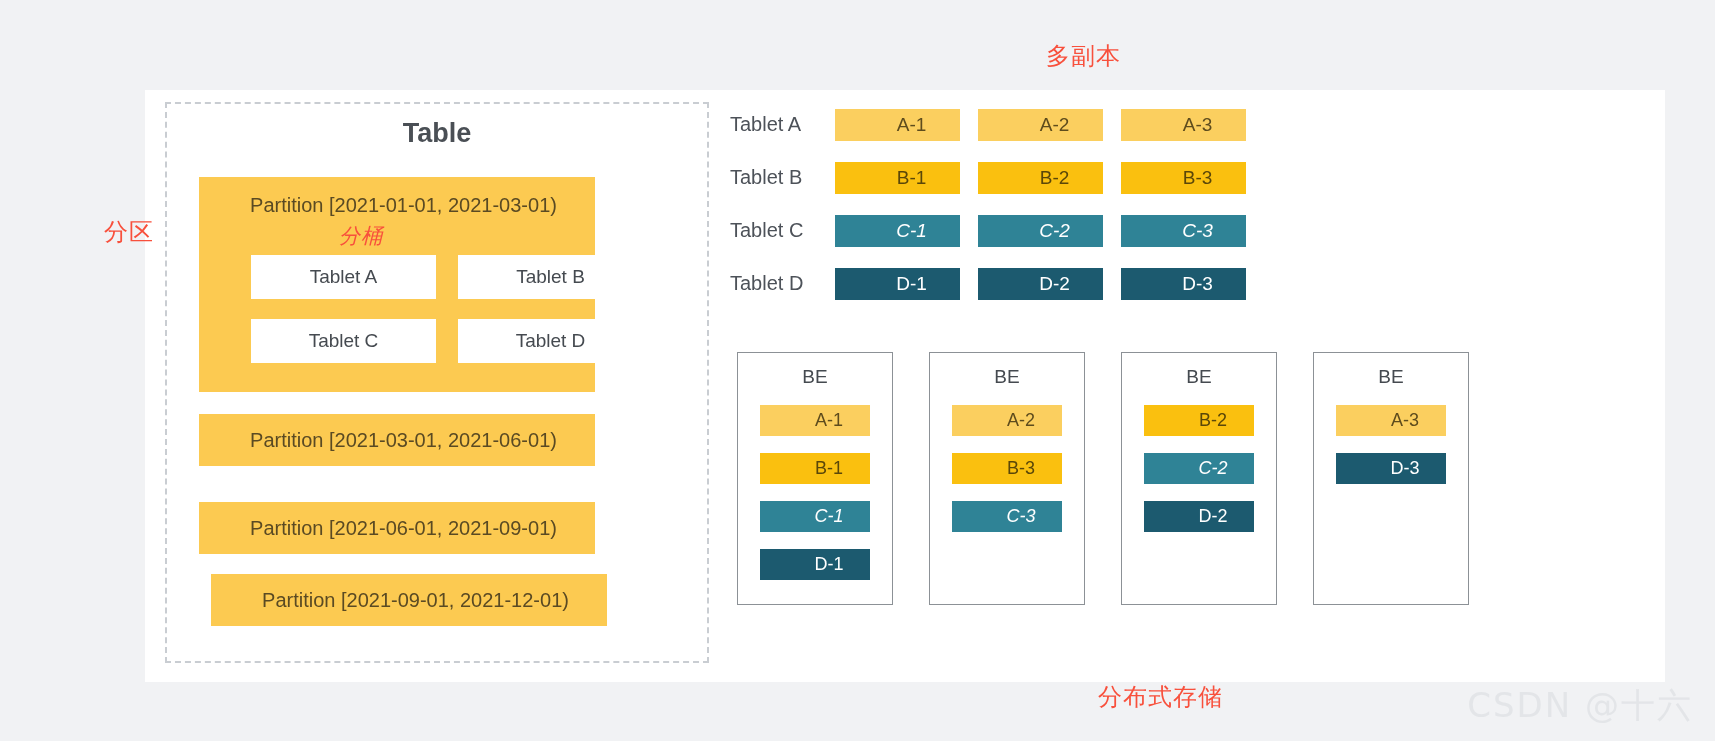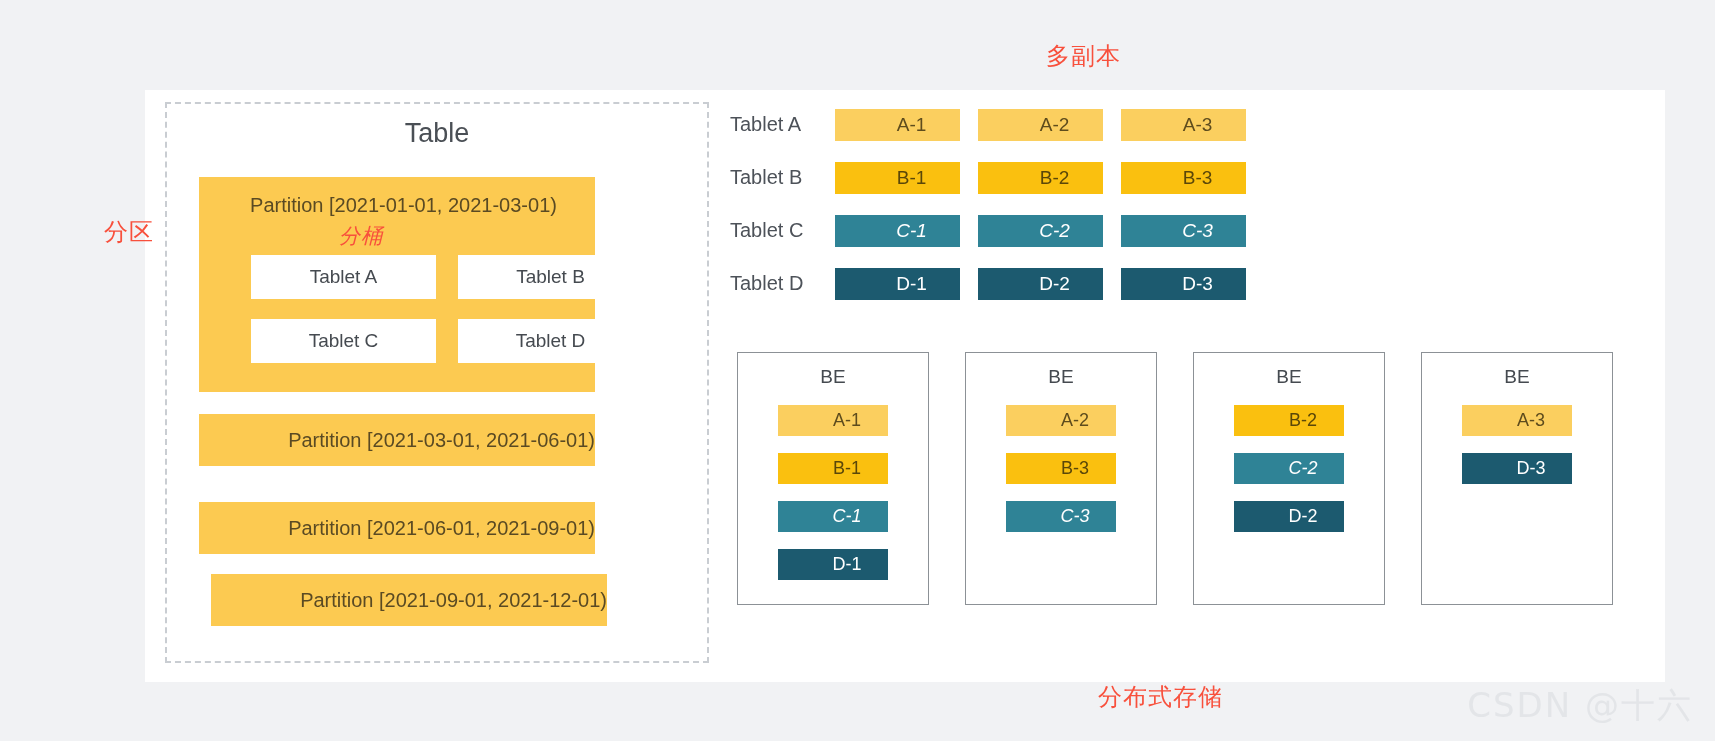--- a/index.html
+++ b/index.html
@@ -51,21 +51,21 @@
     border: 2px dashed #c9cdd2;
     background: transparent;
   }
   .table-title {
     position: absolute;
     left: 0; right: 0;
     top: 14px;
     text-align: center;
     font-size: 27px;
     color: #4a4f55;
-    font-weight: 400;
+    font-weight: 700;
   }
 
   .partition {
     position: absolute;
     left: 32px;
     width: 396px;
     background: #fcca51;
     color: #5c4a1e;
     padding-left: 13px;
   }
@@ -101,21 +101,21 @@
     justify-content: center;
     font-size: 19px;
     color: #454a50;
   }
 
   
   .partition.slim {
     height: 52px;
     display: flex;
     align-items: center;
-    justify-content: flex-end;
+    justify-content: center;
   }
   #partition-1 { top: 310px; }
   #partition-2 { top: 390px; margin-top: 8px; }
   #partition-3 { top: 470px; margin-left: 12px; }
 
   
   .replica-matrix {
     position: absolute;
     left: 730px;
     top: 98px;
@@ -149,21 +149,21 @@
 
   
   .be-area {
     position: absolute;
     left: 737px;
     top: 352px;
     display: flex;
     gap: 36px;
   }
   .be-node {
-    width: 192px;
+    width: 156px;
     height: 253px;
     border: 1.5px solid #8c9196;
     background: #ffffff;
     padding-top: 13px;
   }
   .be-title {
     text-align: center;
     font-size: 19px;
     color: #454a50;
     margin-bottom: 17px;

